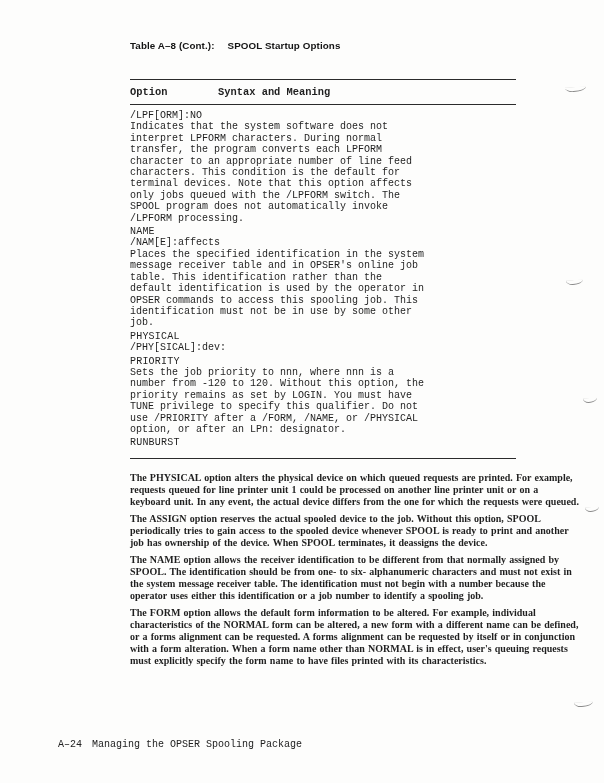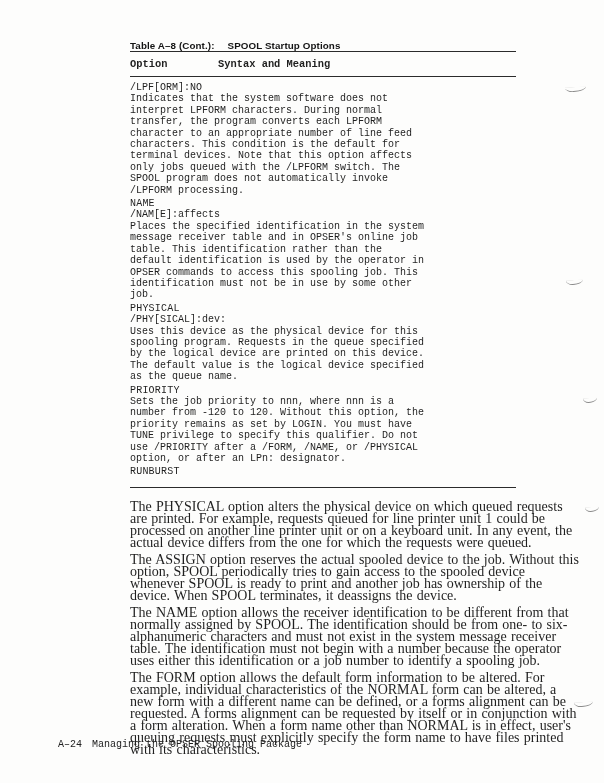--- a/index.html
+++ b/index.html
@@ -21,21 +21,21 @@
     left: 130px;
     top: 40px;
     width: 450px;
   }
   .doc-title {
     font-family: "Liberation Sans", sans-serif;
     font-weight: bold;
     font-size: 9.8px;
     color: #141414;
     letter-spacing: 0.1px;
-    margin: 0 0 0 0;
+    margin: 0 0 28px 0;
     white-space: nowrap;
   }
   .doc-title .table-name {
     margin-left: 13px;
   }
   .spool-table {
     width: 386px;
     font-family: Liberation Mono, monospace;
   }
   .rule {
@@ -75,23 +75,24 @@
     letter-spacing: 0.2px;
   }
   .cell-meaning {
     width: 298px;
     flex: none;
   }
   .syntax { white-space: nowrap; }
   .bodycopy {
     width: 450px;
     margin-top: 13px;
-    font-size: 14px;
+    font-size: 10px;
     line-height: 12px;
     word-spacing: 0.7px;
+    font-weight: bold;
   }
   .bodycopy p {
     margin: 0 0 5px 0;
   }
   .page-footer {
     position: absolute;
     left: 58px;
     top: 739px;
     font-family: Liberation Mono, monospace;
     font-size: 10px;
@@ -151,21 +152,20 @@
           <div class="cell-meaning">
             <div class="syntax">/NAM[E]:affects</div>
             <div class="desc">Places the specified identification in the system message receiver table and in OPSER's online job table.  This identification rather than the default identification is used by the operator in OPSER commands to access this spooling job.  This identification must not be in use by some other job.</div>
           </div>
         </div>
 
         <div class="trow">
           <div class="cell-option">PHYSICAL</div>
           <div class="cell-meaning">
             <div class="syntax">/PHY[SICAL]:dev:</div>
-            <div class="desc">Uses this device as the physical device for this spooling program. Requests in the queue specified by the logical device are printed on this device.  The default value is the logical device specified as the queue name.</div>
           </div>
         </div>
 
         <div class="trow">
           <div class="cell-option">PRIORITY</div>
           <div class="cell-meaning">
             <div class="desc">Sets the job priority to nnn, where nnn is a number from -120 to 120.  Without this option, the priority remains as set by LOGIN. You must have TUNE privilege to specify this qualifier.  Do not use /PRIORITY after a /FORM, /NAME, or /PHYSICAL option, or after an LPn: designator.</div>
           </div>
         </div>
 

